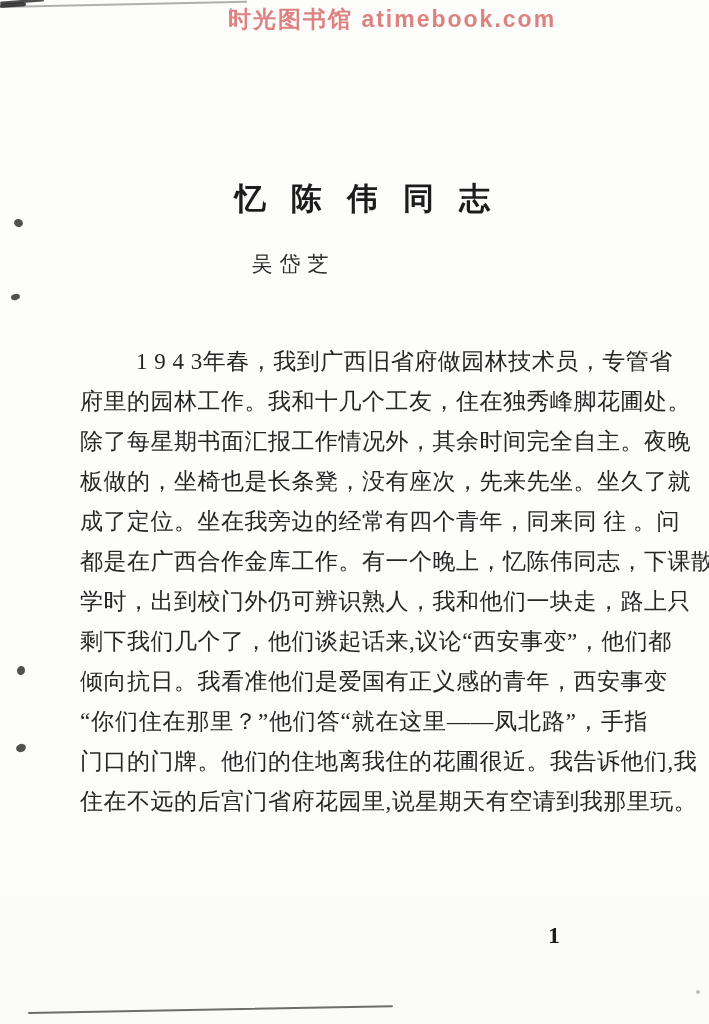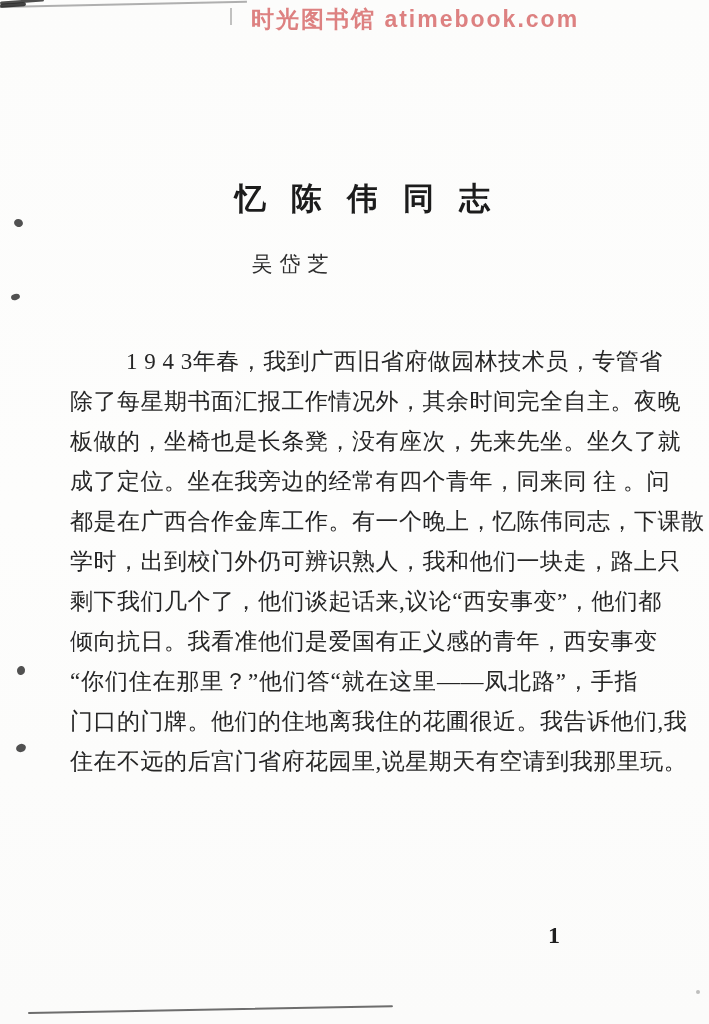--- a/index.html
+++ b/index.html
@@ -19,21 +19,20 @@
     position:absolute;inset:0;
     background:linear-gradient(180deg,#fcfcfb 0%,#fdfdfc 50%,#fbfbfa 100%);
   }
   
   .watermark{
     position:absolute;top:4px;left:228px;
     font-family:"Liberation Sans","DejaVu Sans",sans-serif;
     font-weight:bold;font-size:23px;letter-spacing:2px;
     color:var(--watermark-red);
     white-space:nowrap;
-    margin-left:23px;
   }
   
   .mark{position:absolute;background:#333;border-radius:50%;opacity:.85;}
   .line-artifact{position:absolute;background:var(--artifact-gray);}
   .top-edge-line{left:0;top:6px;width:247px;height:2px;transform:rotate(-1.2deg);transform-origin:left center;opacity:.7;}
   .top-edge-tick{left:230px;top:8px;width:2px;height:17px;opacity:.55;}
   .bottom-line{left:28px;top:1012px;width:365px;height:2px;background:#4a4a4a;transform:rotate(-1.05deg);transform-origin:left center;opacity:.8;border-radius:1px;}
   .smudge-1{left:2px;top:258px;width:44px;height:3px;background:#222;transform:rotate(-4deg);border-radius:2px;opacity:.8;}
   .smudge-2{left:4px;top:687px;width:26px;height:4px;background:#222;transform:rotate(-4deg);border-radius:2px;opacity:.85;}
   
@@ -43,21 +42,21 @@
     letter-spacing:25px;text-indent:25px;
     color:#1c1c1c;white-space:nowrap;
   }
   .author{
     position:absolute;top:250px;left:0;width:580px;
     text-align:center;font-size:21px;letter-spacing:7px;text-indent:7px;
     color:#2e2e2e;
   }
   
   .body-text{
-    position:absolute;top:342px;left:70px;width:568px;font-family:Liberation Serif, serif;
+    position:absolute;top:342px;left:80px;width:568px;font-family:Liberation Serif, serif;
   }
   .bodyline{
     width:568px;height:40px;line-height:40px;
     font-size:23px;color:var(--ink);
     text-align:justify;text-align-last:justify;
     white-space:nowrap;letter-spacing:.5px;
     font-weight:500;
   }
   .bodyline.indent{padding-left:56px;}
   .page-number{
@@ -82,20 +81,21 @@
   <div class="mark" style="left:17px;top:666px;width:8px;height:9px;transform:rotate(10deg)"></div>
   <div class="smudge-2"></div>
   <div class="mark" style="left:16px;top:744px;width:10px;height:8px;transform:rotate(-20deg)"></div>
   <div class="mark" style="left:696px;top:990px;width:4px;height:4px;opacity:.3"></div>
 
   <h1 class="title">忆陈伟同志</h1>
   <div class="author">吴岱芝</div>
 
   <div class="body-text">
     <div class="bodyline indent">1 9 4 3年春，我到广西旧省府做园林技术员，专管省</div>
+    <div class="bodyline">府里的园林工作。我和十几个工友，住在独秀峰脚花圃处。</div>
     <div class="bodyline">除了每星期书面汇报工作情况外，其余时间完全自主。夜晚</div>
     <div class="bodyline">板做的，坐椅也是长条凳，没有座次，先来先坐。坐久了就</div>
     <div class="bodyline">成了定位。坐在我旁边的经常有四个青年，同来同 往 。问</div>
     <div class="bodyline">都是在广西合作金库工作。有一个晚上，忆陈伟同志，下课散</div>
     <div class="bodyline">学时，出到校门外仍可辨识熟人，我和他们一块走，路上只</div>
     <div class="bodyline">剩下我们几个了，他们谈起话来,议论“西安事变”，他们都</div>
     <div class="bodyline">倾向抗日。我看准他们是爱国有正义感的青年，西安事变</div>
     <div class="bodyline">“你们住在那里？”他们答“就在这里——凤北路”，手指</div>
     <div class="bodyline">门口的门牌。他们的住地离我住的花圃很近。我告诉他们,我</div>
     <div class="bodyline">住在不远的后宫门省府花园里,说星期天有空请到我那里玩。</div>

